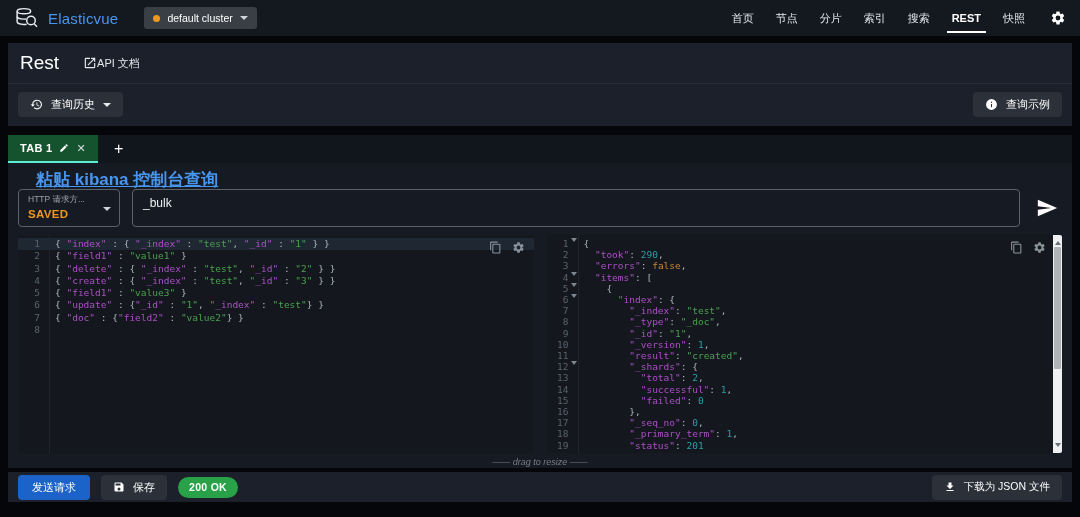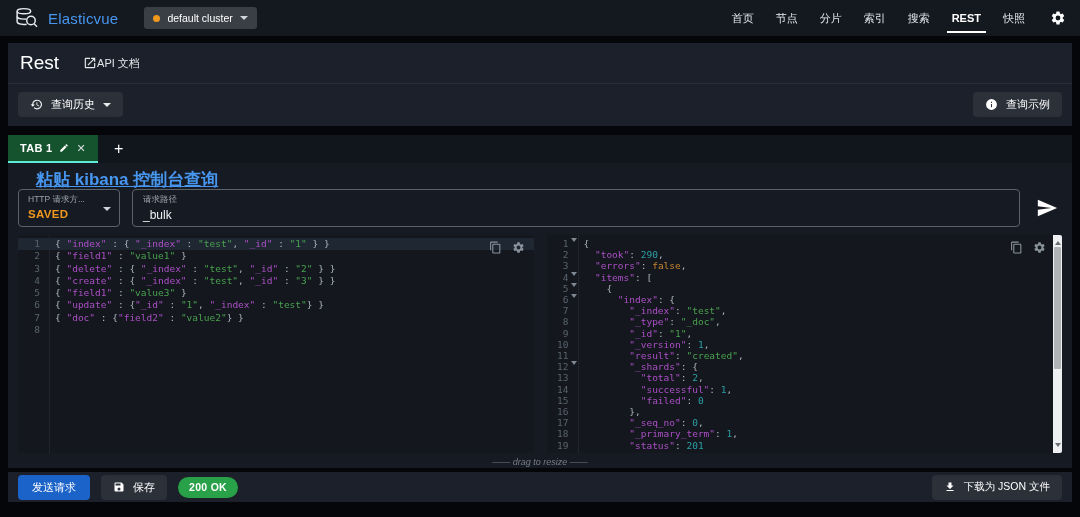--- a/index.html
+++ b/index.html
@@ -171,21 +171,20 @@
 
     <span class="kibana-link">粘贴 kibana 控制台查询</span>
 
     <div class="req-row">
       <div class="sel-box">
         <div class="flabel">HTTP 请求方...</div>
         <div class="fvalue">SAVED</div>
         <span class="caret"></span>
       </div>
       <div class="path-box">
-        <div class="flabel">请求路径</div>
         <div class="fvalue">_bulk</div>
       </div>
       <span class="send-btn">
         <span>
           <svg width="22" height="22" viewBox="0 0 24 24" fill="#ffffff">
               <path d="M2.01 21L23 12 2.01 3 2 10l15 2-15 2 .01 7z"></path>
             </svg>
         </span>
       </span>
     </div>

